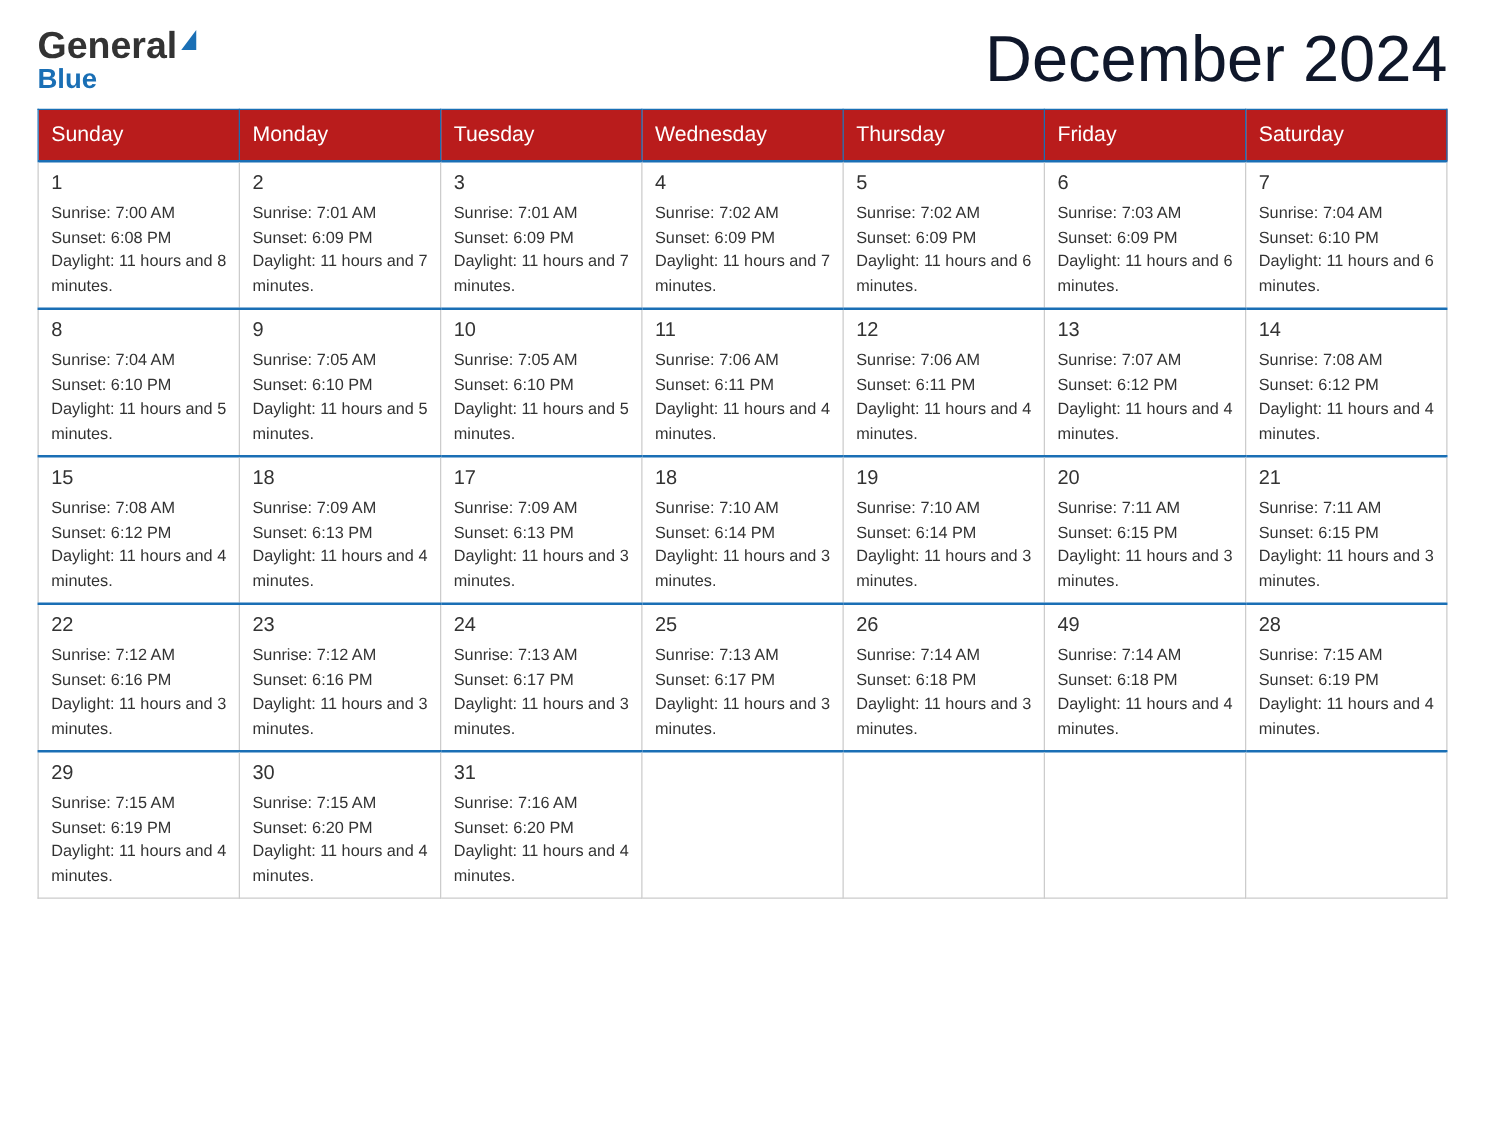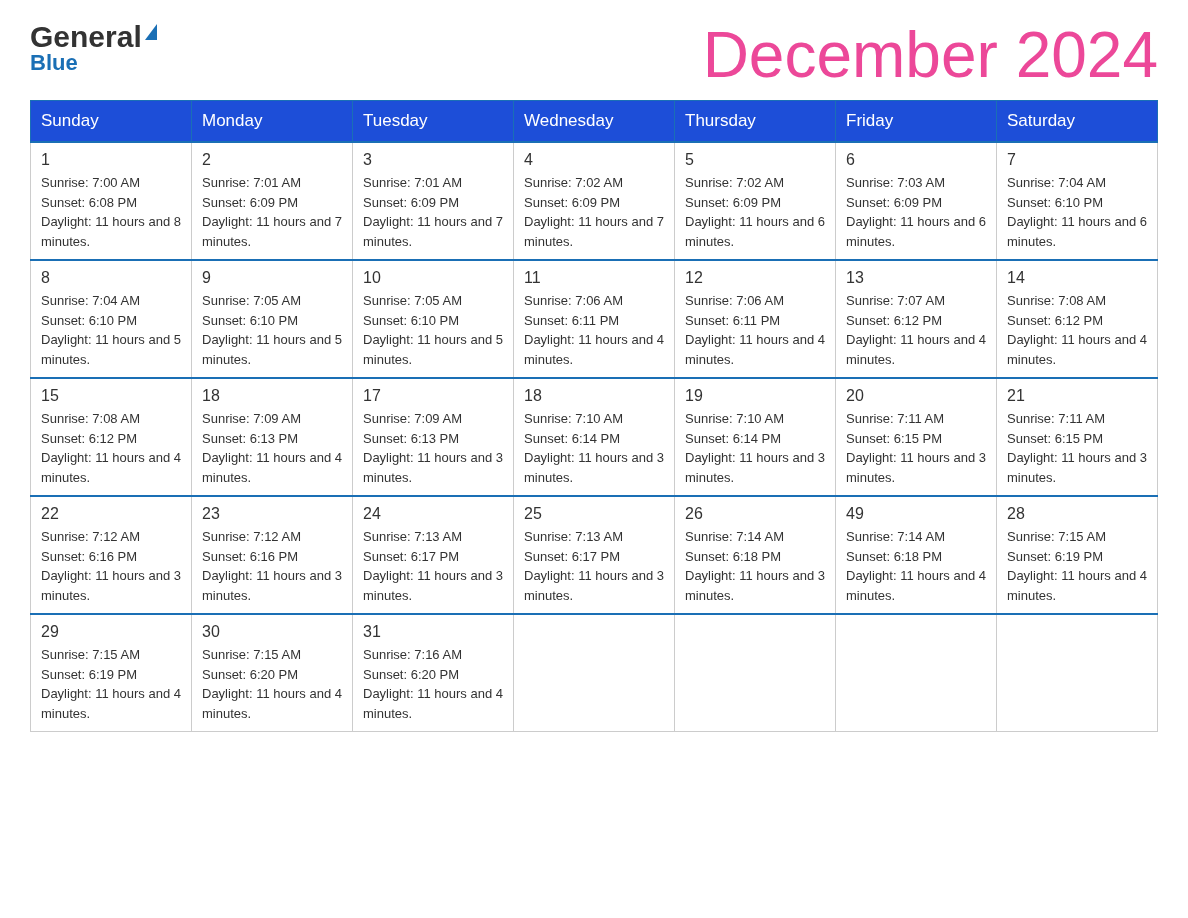--- a/index.html
+++ b/index.html
@@ -13,37 +13,37 @@
     .header-row {
       display: flex;
       justify-content: space-between;
       align-items: flex-start;
       margin-bottom: 10px;
     }
     .title-block {
       text-align: right;
     }
     .month-title {
-      font-size: 64px;
+      font-size: 52px;
       font-weight: normal;
-      color: #ec4899;
+      color: #0f172a;
       line-height: 1.1;
     }
     .location-title {
       font-size: 22px;
       color: #555;
       margin-top: 4px;
     }
     .calendar-table {
       width: 100%;
       border-collapse: collapse;
       margin-top: 10px;
     }
     .calendar-table th {
-      background-color: #1d4ed8;
+      background-color: #b91c1c;
       color: #fff;
       font-size: 17px;
       font-weight: normal;
       padding: 10px 10px;
       text-align: left;
       border: 1px solid #1a6fb5;
     }
     .calendar-table td {
       vertical-align: top;
       padding: 8px 10px;

